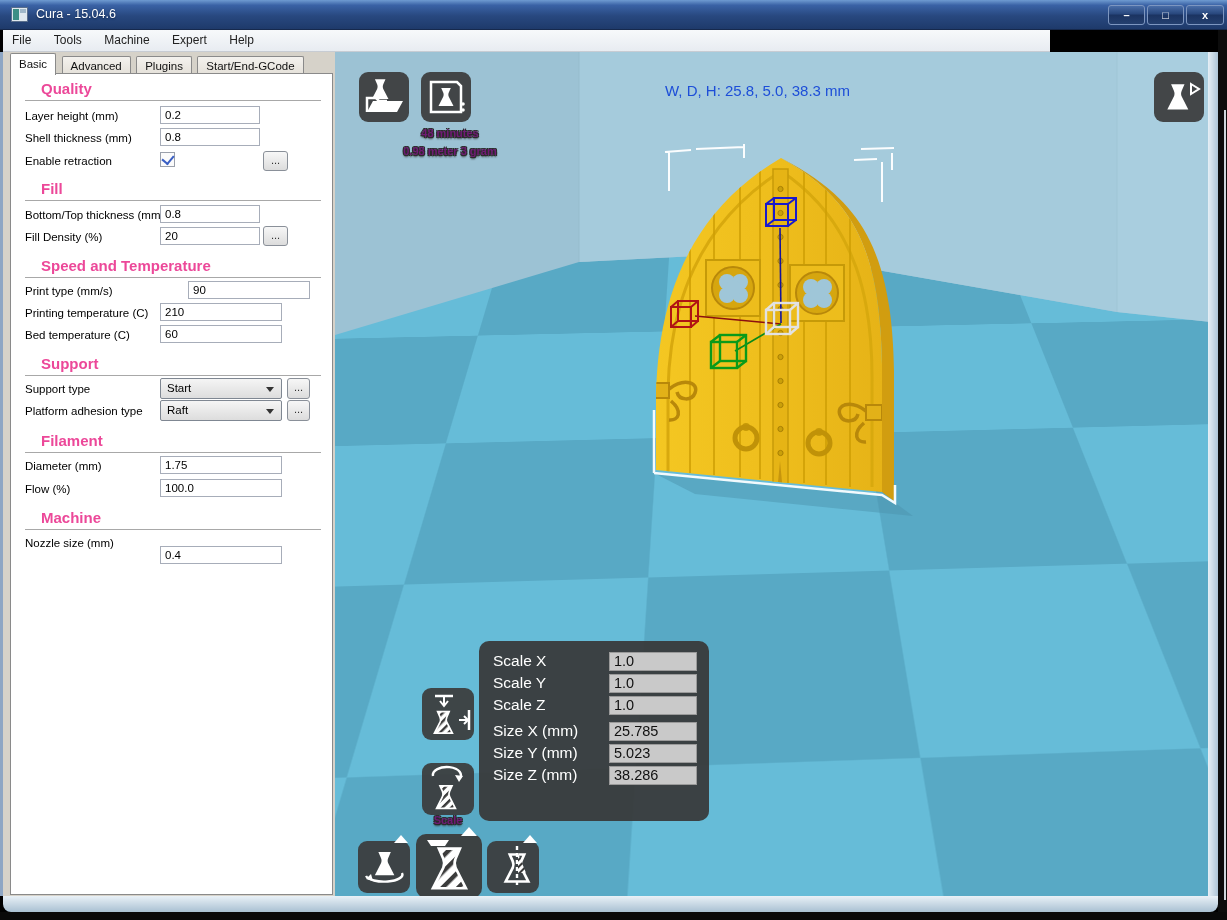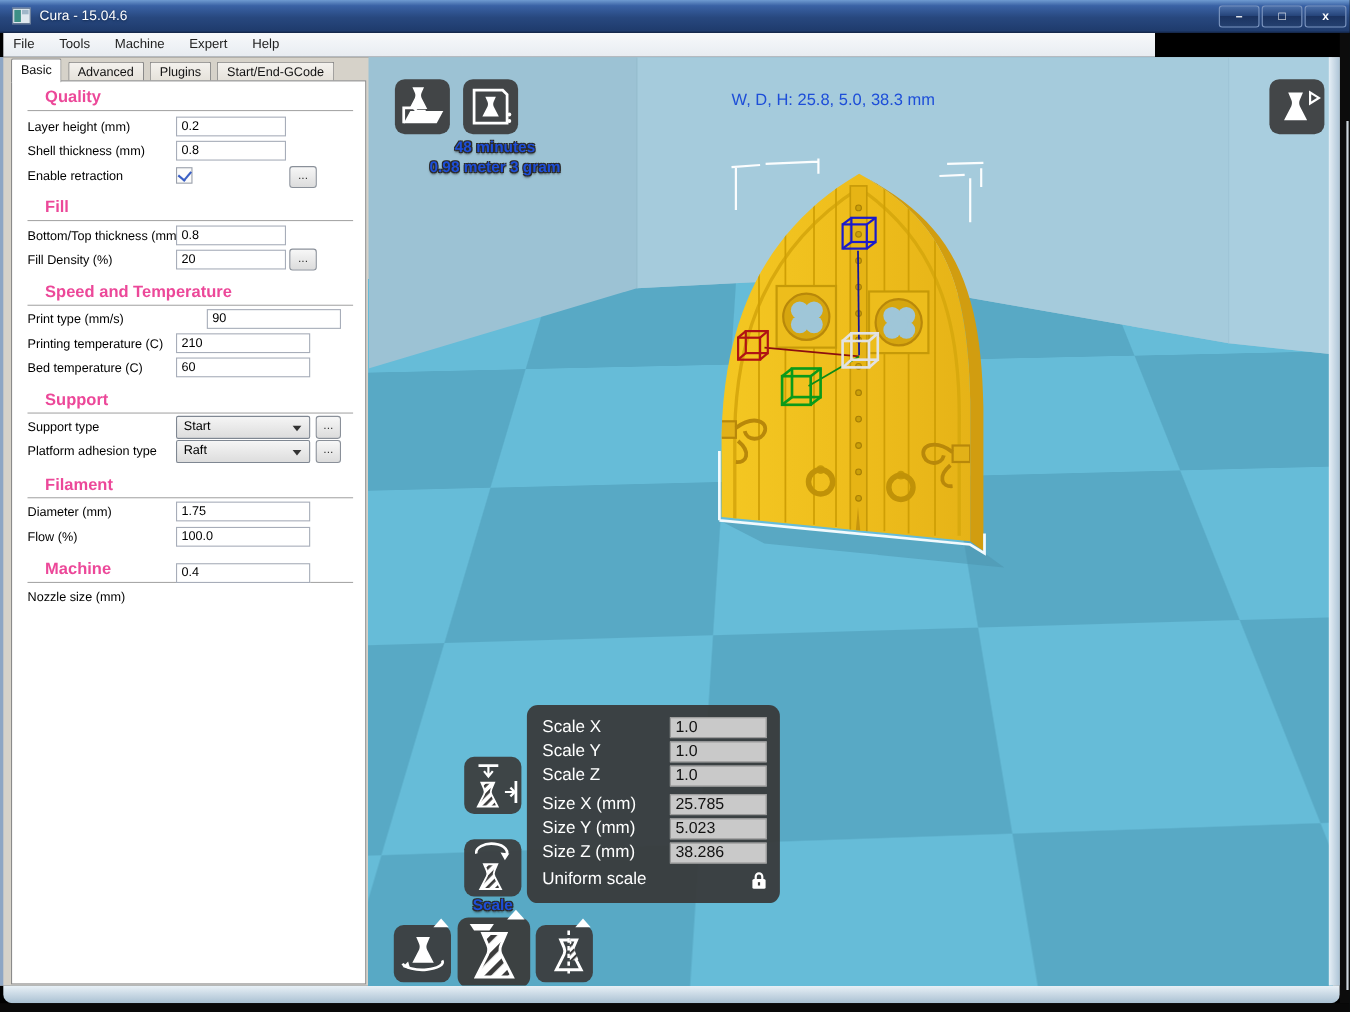--- a/index.html
+++ b/index.html
@@ -51,21 +51,21 @@
     border-left:4px solid transparent; border-right:4px solid transparent; border-top:5px solid #333; }
 
   
   .viewport { position:absolute; left:332px; top:0; width:876px; height:844px; background:#9cc2d4; overflow:hidden; }
   .floor-plane { position:absolute; left:-1150px; top:193px; width:3200px; height:2600px;
     background:repeating-conic-gradient(#66bcd8 0% 25%, #58a9c5 25% 50%);
     background-size:330px 330px;
     transform:perspective(1400px) rotateX(63deg) rotateZ(-2.5deg); transform-origin:50% 0; }
   .scene { position:absolute; left:0; top:0; }
 
-  .hud-text { position:absolute; color:#1d4ed8; font-weight:bold; font-size:14px; text-align:center;
+  .hud-text { position:absolute; color:#701a75; font-weight:bold; font-size:11px; text-align:center;
     text-shadow:-1px -1px 0 #2b2b2b, 1px -1px 0 #2b2b2b, -1px 1px 0 #2b2b2b, 1px 1px 0 #2b2b2b, 0 2px 2px #2b2b2b; }
   .stats { left:0px; top:72px; width:230px; line-height:18px; }
   .dims { position:absolute; left:330px; top:30px; color:#1d4ed8; font-size:15px; }
   .scale-label { left:68px; top:762px; width:90px; }
 
   .scale-panel { position:absolute; left:144px; top:589px; width:230px; height:180px;
     background:rgba(56,56,56,0.93); border-radius:10px; padding:9px 12px 0 14px; }
   .sp-row { display:flex; align-items:center; height:22px; }
   .sp-gap { height:4px; }
   .sp-label { color:#fff; font-size:15.5px; flex:1; }
@@ -150,21 +150,21 @@
     <div class="sec-title" style="top:358px">Filament</div>
     <div class="sec-rule" style="top:378px"></div>
     <div class="f-label" style="top:386px">Diameter (mm)</div>
     <input class="f-input w-wide" style="top: 382px;" value="1.75">
     <div class="f-label" style="top:409px">Flow (%)</div>
     <input class="f-input w-wide" style="top: 405px;" value="100.0">
 
     <div class="sec-title" style="top:435px">Machine</div>
     <div class="sec-rule" style="top:455px"></div>
     <div class="f-label" style="top:463px">Nozzle size (mm)</div>
-    <input class="f-input w-wide" style="top: 438px;" value="0.4">
+    <input class="f-input w-wide" style="top: 472px;" value="0.4">
   </div>
 
   <div class="viewport">
     <div class="floor-plane"></div>
 
     <svg class="scene" width="876" height="846" viewBox="0 0 876 846">
       <defs>
         <path id="vaseP" d="M4.5 21 L19.5 21 L14.8 11.8 C14.2 10.4 14.2 9 14.8 7.6 L16.8 3 L7.2 3 L9.2 7.6 C9.8 9 9.8 10.4 9.2 11.8 Z"></path>
         <pattern id="hatch" width="5" height="5" patternUnits="userSpaceOnUse" patternTransform="rotate(45)">
           <rect width="5" height="5" fill="#ffffff"></rect>
@@ -405,28 +405,20 @@
           <input class="sp-value" value="25.785" style="">
         </div>
       <div class="sp-row">
           <span class="sp-label">Size Y (mm)</span>
           <input class="sp-value" value="5.023" style="">
         </div>
       <div class="sp-row">
           <span class="sp-label">Size Z (mm)</span>
           <input class="sp-value" value="38.286" style="">
         </div>
-      <div class="sp-uniform">
-        <span class="sp-label">Uniform scale</span>
-        <svg class="sp-lock" width="14" height="17" viewBox="0 0 14 17">
-          <rect x="1" y="7" width="12" height="9" rx="1.5" fill="#fff"></rect>
-          <path d="M4 7 V5 a3 3 0 0 1 6 0 V7" fill="none" stroke="#fff" stroke-width="2"></path>
-          <rect x="6" y="10" width="2" height="3" fill="#3a3a3a"></rect>
-        </svg>
-      </div>
     </div>
   </div>
 </div>
 
 <div class="border-right"></div>
 <div class="border-bottom"></div>
 <div class="behind-right"></div>
 <div class="behind-sliver"></div>
 <div class="screen-bottom"></div>
 

